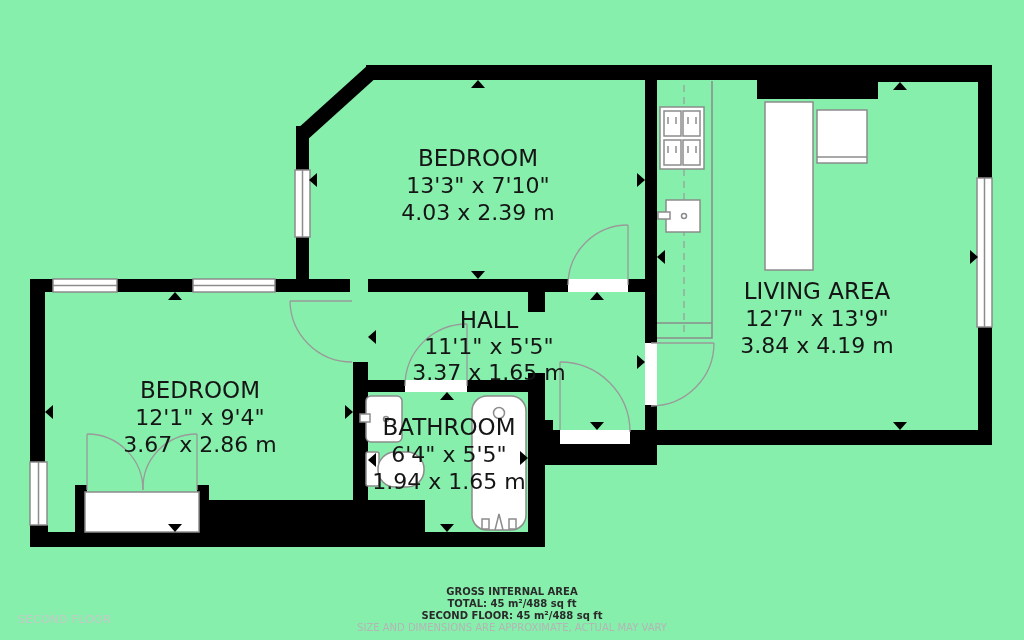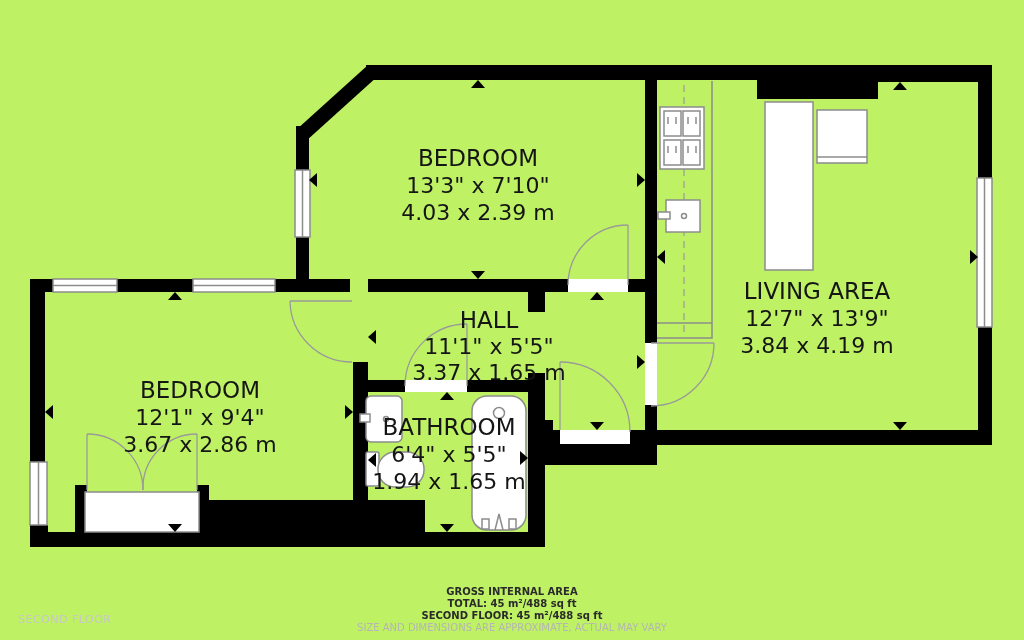--- a/index.html
+++ b/index.html
@@ -1,16 +1,16 @@
 <!DOCTYPE html>
 <html><head>
 <meta charset="utf-8">
 <style>
   html,body{margin:0;padding:0;background:#ffffff;}
-  .page{position:relative;width:1024px;height:640px;background:#bef264;overflow:hidden;
+  .page{position:relative;width:1024px;height:640px;background:#86efac;overflow:hidden;
         font-family:"DejaVu Sans","Liberation Sans",sans-serif;}
   svg{display:block;}
   .wall{fill:#000;}
   .open{fill:#fff;}
   .thin{fill:none;stroke:#8c8c8c;stroke-width:1.5;}
   .thin-f{fill:#fff;stroke:#8c8c8c;stroke-width:1.5;}
   .arc{fill:none;stroke:#9a9a9a;stroke-width:1.3;}
   .marker{fill:#000;}
   .room-name{font-size:23px;fill:#151515;text-anchor:middle;}
   .room-dim{font-size:22px;fill:#151515;text-anchor:middle;}

